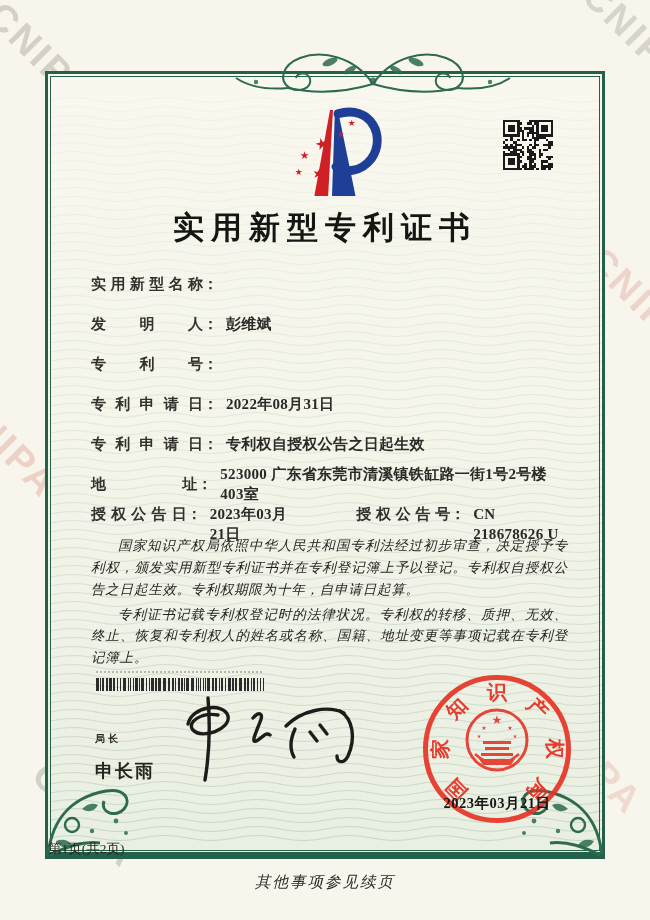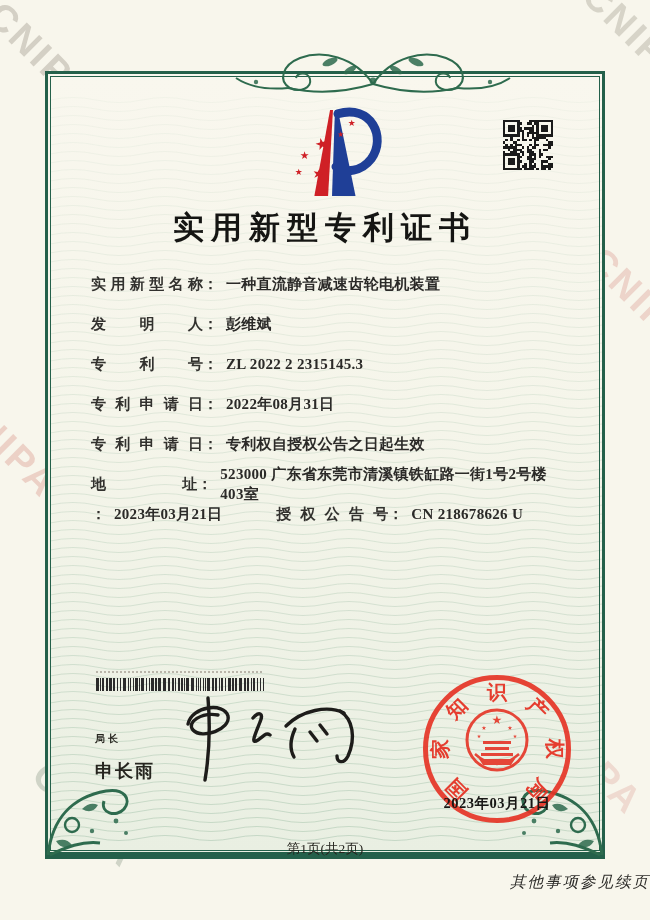--- a/index.html
+++ b/index.html
@@ -53,22 +53,22 @@
   .director-name{position:absolute;left:47px;top:685px;font-size:18px;font-weight:600;letter-spacing:2px;color:#26251f}
   .signature{position:absolute;left:112px;top:618px;width:210px;height:95px}
 
   .seal{position:absolute;left:373px;top:599px;width:152px;height:152px}
   .seal-ring{position:absolute;inset:2px;border:5px solid var(--sealred,#e53426);border-radius:50%;opacity:.92}
   .seal-char{position:absolute;left:50%;top:50%;font-size:20px;font-weight:bold;color:var(--sealred,#e53426);opacity:.95}
   .seal-emblem{position:absolute;left:50%;top:44%;transform:translate(-50%,-50%);opacity:.9}
   .seal-date{position:absolute;left:0;bottom:12px;width:100%;text-align:center;
              font-size:14.5px;font-weight:bold;color:#181715;letter-spacing:.5px}
 
-  .pagenum{position:absolute;left:0;top:766px;width:100%;text-align:center;font-size:13.5px;color:#26251f}
-  .footnote{position:absolute;left:0;top:872px;width:100%;text-align:right;
+  .pagenum{position:absolute;left:0;top:766px;width:100%;font-size:13.5px;color:#26251f}
+  .footnote{position:absolute;left:0;top:872px;width:100%;text-align:center;
             font-style:italic;font-size:15.5px;letter-spacing:2px;color:#2c2b28}
 
   .ornament-top{position:absolute;left:178px;top:-26px;pointer-events:none}
   .corner{position:absolute;bottom:-8px;pointer-events:none}
   .corner.left{left:-6px}
   .corner.right{right:-6px;transform:scaleX(-1)}
 </style>
 </head>
 <body>
 
@@ -478,58 +478,61 @@
       <rect x="17" y="20" width="1" height="1" fill="#1a1a1a"></rect>
       <rect x="19" y="20" width="1" height="1" fill="#1a1a1a"></rect>
     </svg>
 
   <div class="title">实用新型专利证书</div>
 
   <div class="fields" id="fields">
       <div class="field-row">
         <span class="f-label">实用新型名称</span>
         <span class="f-colon">：</span>
-        <span class="f-value">一种直流静音减速齿轮电机装置</span>
       </div>
       <div class="field-row">
         <span class="f-label">发明人</span>
         <span class="f-colon">：</span>
         <span class="f-value">彭维斌</span>
       </div>
       <div class="field-row">
         <span class="f-label">专利号</span>
         <span class="f-colon">：</span>
-        <span class="f-value">ZL 2022 2 2315145.3</span>
       </div>
       <div class="field-row">
         <span class="f-label">专利申请日</span>
         <span class="f-colon">：</span>
         <span class="f-value">2022年08月31日</span>
       </div>
       <div class="field-row">
         <span class="f-label">专利申请日</span>
         <span class="f-colon">：</span>
         <span class="f-value">专利权自授权公告之日起生效</span>
       </div>
       <div class="field-row">
         <span class="f-label">地址</span>
         <span class="f-colon">：</span>
         <span class="f-value">523000 广东省东莞市清溪镇铁缸路一街1号2号楼403室</span>
       </div>
       <div class="grant-row">
+        <span class="f-label">授权公告日</span>
         <span class="f-colon">：</span>
         <span class="f-value">2023年03月21日</span>
         <span class="grant-pair2">
           <span class="f-label">授权公告号</span>
           <span class="f-colon">：</span>
           <span class="f-value">CN 218678626 U</span>
         </span>
       </div>
     </div>
 
+  <div class="paras">
+    <p>国家知识产权局依照中华人民共和国专利法经过初步审查，决定授予专利权，颁发实用新型专利证书并在专利登记簿上予以登记。专利权自授权公告之日起生效。专利权期限为十年，自申请日起算。</p>
+    <p>专利证书记载专利权登记时的法律状况。专利权的转移、质押、无效、终止、恢复和专利权人的姓名或名称、国籍、地址变更等事项记载在专利登记簿上。</p>
+  </div>
 
   <div class="microprint"></div>
   <svg class="barcode" id="barcode" viewBox="0 0 168 13" preserveAspectRatio="none">
       <rect x="0" y="0" width="3" height="13" fill="#2b2b2b"></rect>
       <rect x="4" y="0" width="1" height="13" fill="#2b2b2b"></rect>
       <rect x="6" y="0" width="2" height="13" fill="#2b2b2b"></rect>
       <rect x="10" y="0" width="2" height="13" fill="#2b2b2b"></rect>
       <rect x="13" y="0" width="3" height="13" fill="#2b2b2b"></rect>
       <rect x="17" y="0" width="2" height="13" fill="#2b2b2b"></rect>
       <rect x="21" y="0" width="1" height="13" fill="#2b2b2b"></rect>

